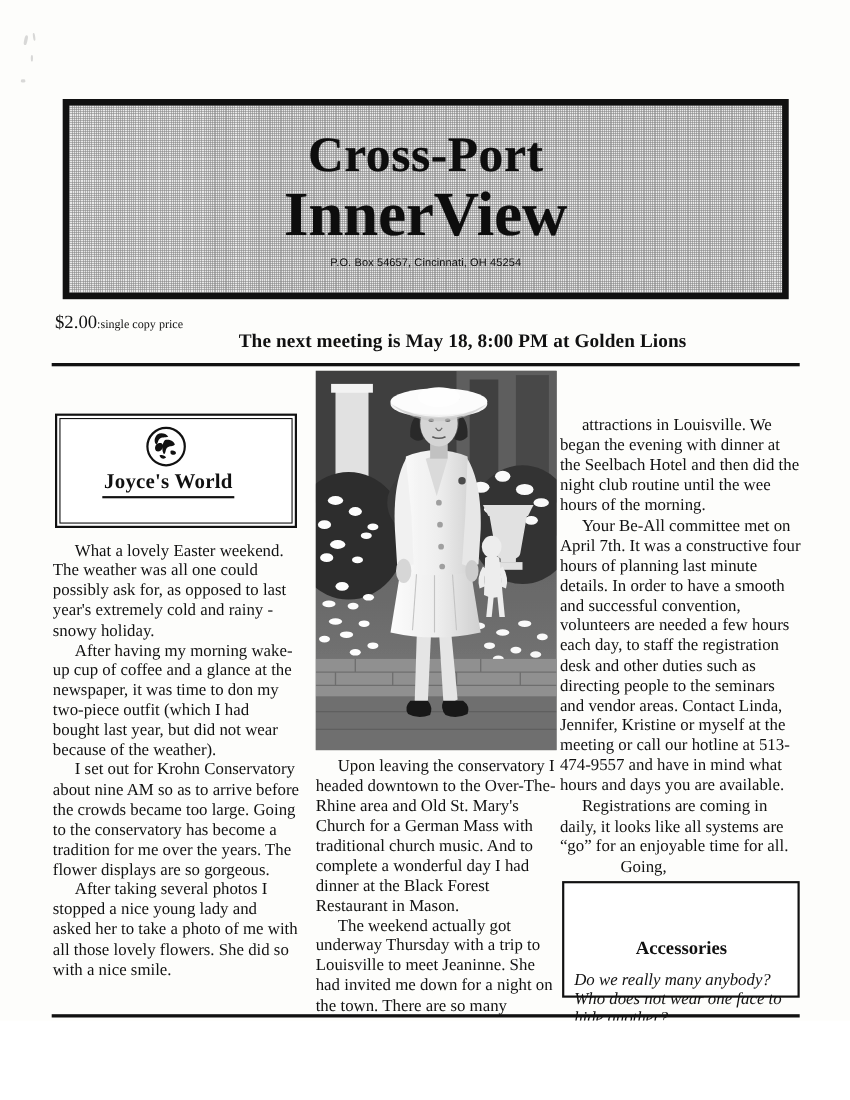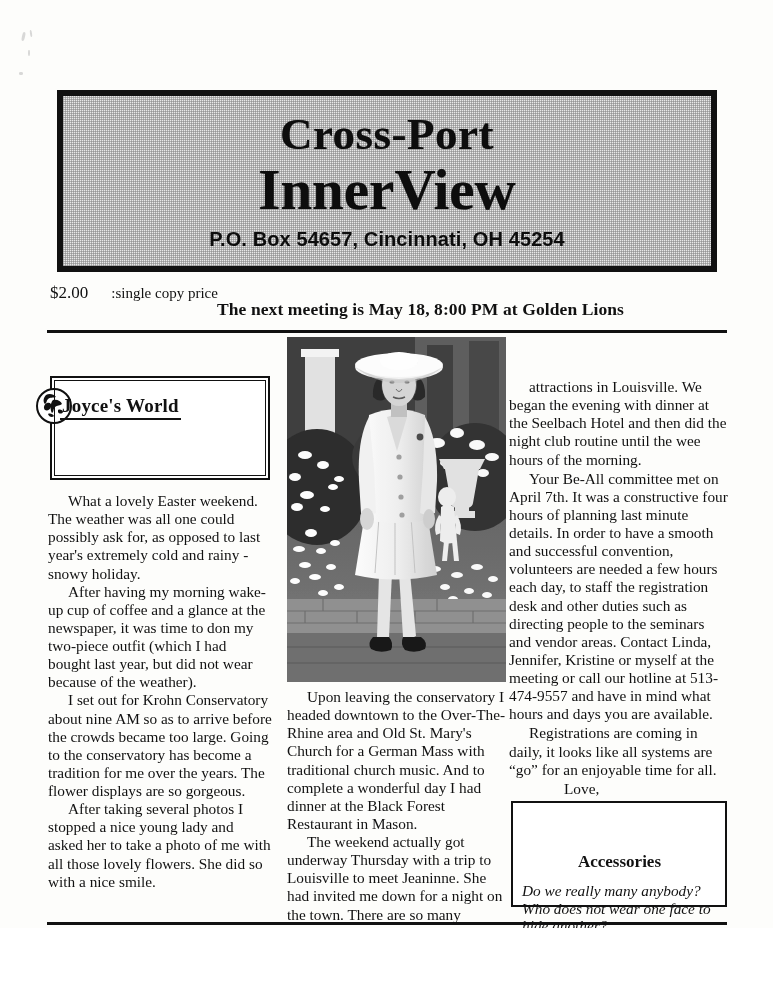--- a/index.html
+++ b/index.html
@@ -67,35 +67,35 @@
     font-weight: bold;
     font-size: 57px;
     letter-spacing: 0px;
     line-height: 1;
     color: #0d0d0d;
     text-shadow: 0 0 1px rgba(0,0,0,.5);
     margin-bottom: 10px;
   }
   .mast-addr {
     font-family: "Liberation Sans", sans-serif;
-    font-weight: bold;
-    font-size: 20px;
+    font-weight: normal;
+    font-size: 10px;
     letter-spacing: .1px;
     color: #0d0d0d;
   }
 
   
   .price-row {
     position: absolute;
     left: 50px;
     top: 283px;
     font-size: 16px;
   }
   .price-amt { font-weight: normal; font-size: 17px; }
-  .price-lbl { font-size: 15px; margin-left: 23px; }
+  .price-lbl { font-size: 11px; }
 
   .meeting-line {
     position: absolute;
     left: 0;
     top: 299px;
     width: 773px;
     text-align: center;
     padding-left: 68px;
     box-sizing: border-box;
     font-weight: bold;
@@ -135,21 +135,21 @@
     content: "";
     position: absolute;
     left: 2px; top: 2px; right: 2px; bottom: 2px;
     border: 1px solid #111;
     pointer-events: none;
   }
   .jw-inner {
     position: absolute;
     left: 0; right: 0; top: 8px;
     display: flex;
-    flex-direction: row;
+    flex-direction: column;
     align-items: center;
   }
   .globe {
     width: 40px;
     height: 40px;
     margin-left: -18px;
   }
   .jw-title {
     margin-top: 2px;
     margin-left: -14px;
@@ -485,21 +485,21 @@
 
   <div class="col-2-body">
     <p>Upon leaving the conservatory I headed downtown to the Over-The-Rhine area and Old St. Mary's Church for a German Mass  with traditional church music.  And to complete a wonderful day I had dinner at the Black Forest Restaurant in Mason.</p>
     <p>The weekend actually got underway Thursday with a trip to Louisville to meet Jeaninne.  She had invited me down for a night on the town. There are so many</p>
   </div>
 
   <div class="col-3-body">
     <p>attractions in Louisville.  We began the evening with dinner at the Seelbach Hotel and then did the night club routine until the wee hours of the morning.</p>
     <p>Your Be-All committee met on April 7th.  It was a constructive four hours of planning last minute details.  In order to have a smooth and successful convention, volunteers are needed a few hours each day, to staff the registration desk and other duties  such as directing people to the seminars and vendor areas.  Contact Linda, Jennifer, Kristine or myself at the meeting or call our hotline at 513-474-9557 and have in mind what hours and days you are available.</p>
     <p>Registrations are coming in daily, it looks like all systems are “go” for an enjoyable time for all.</p>
-    <p class="noindent signoff-love">Love,</p>
+    <p class="noindent signoff-love">Going,</p>
     <p class="noindent signoff-name">Joyce</p>
     <div class="stars">**********************</div>
   </div>
 
   <div class="acc-box">
     <div class="acc-title">Accessories</div>
     <div class="acc-quote">Do we really many anybody? Who does not wear one face to hide another?</div>
     <div class="acc-attrib">Frances Marion</div>
   </div>
 

